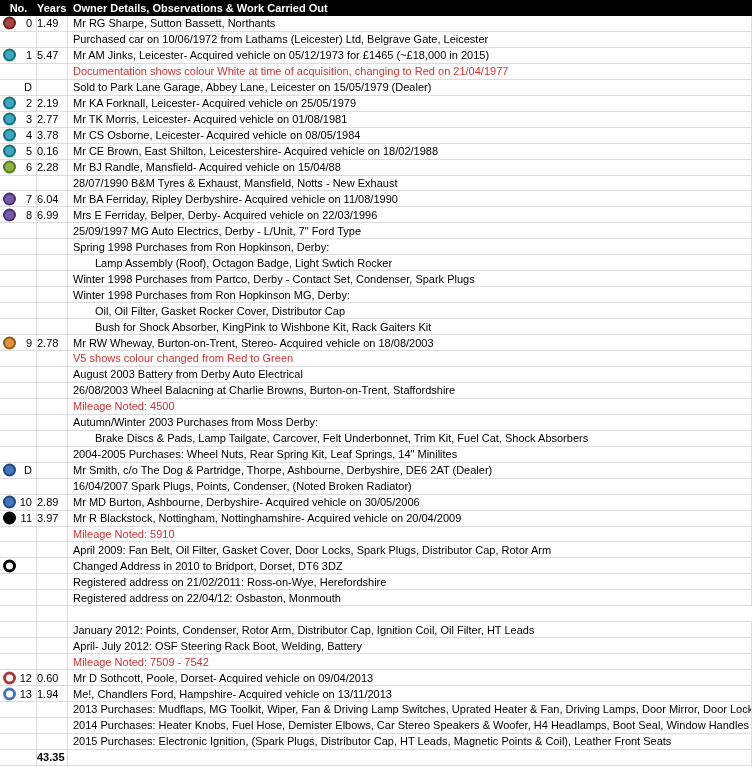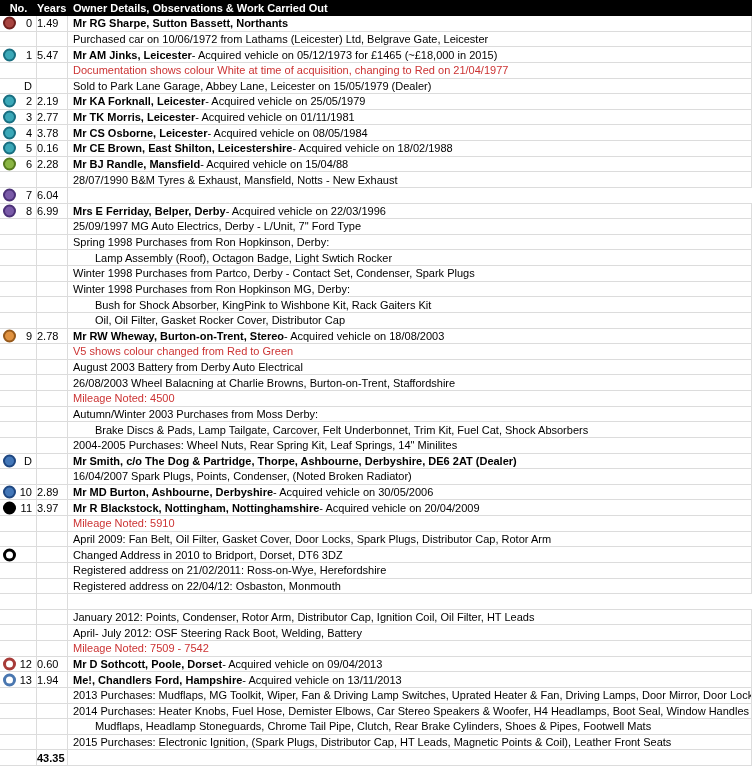--- a/index.html
+++ b/index.html
@@ -10,21 +10,21 @@
   .hdr .h-yr{width:31px;}
   .hdr .h-own{flex:1;padding-left:5px;text-align:left;white-space:nowrap;overflow:hidden;}
   .grid{flex:1;display:flex;flex-direction:column;}
   .row{flex:1;min-height:0;display:flex;align-items:stretch;border-bottom:1px solid #DCDCDC;box-sizing:border-box;}
   .cell{display:flex;align-items:center;box-sizing:border-box;overflow:hidden;}
   .cno{width:37px;flex:0 0 37px;position:relative;border-right:1px solid #DCDCDC;justify-content:flex-end;padding-right:4px;}
   .cyr{width:31px;flex:0 0 31px;border-right:1px solid #DCDCDC;padding-right:4px;}
   .cdt{flex:1;border-right:1px solid #DCDCDC;padding-left:5px;white-space:nowrap;}
   .cdt.indent{padding-left:27px;}
   .marker{position:absolute;left:3px;top:50%;transform:translateY(-50%);width:13px;height:13px;border-radius:50%;box-sizing:border-box;}
-  .bname{font-weight:bold;}
+  .bname{font-weight:normal;}
   .red{color:#CC3333;}
   .ybold{font-weight:bold;}
 </style>
 </head>
 <body>
 
 <div class="sheet">
   <div class="hdr">
     <div class="h-no">No.</div>
     <div class="h-yr">Years</div>
@@ -95,21 +95,21 @@
       <div class="row">
         <div class="cell cno">
           <span class="marker" style="background: rgb(59, 168, 184); border: 2px solid rgb(24, 110, 128);"></span>
           <span>3</span>
         </div>
         <div class="cell cyr">
           <span>2.77</span>
         </div>
         <div class="cell cdt">
           <span class="bname">Mr TK Morris, Leicester</span>
-          <span> - Acquired vehicle on 01/11/1981</span>
+          <span> - Acquired vehicle on 01/08/1981</span>
         </div>
       </div>
       <div class="row">
         <div class="cell cno">
           <span class="marker" style="background: rgb(59, 168, 184); border: 2px solid rgb(24, 110, 128);"></span>
           <span>4</span>
         </div>
         <div class="cell cyr">
           <span>3.78</span>
         </div>
@@ -152,20 +152,24 @@
         </div>
       </div>
       <div class="row">
         <div class="cell cno">
           <span class="marker" style="background: rgb(122, 91, 168); border: 2px solid rgb(76, 49, 120);"></span>
           <span>7</span>
         </div>
         <div class="cell cyr">
           <span>6.04</span>
         </div>
+        <div class="cell cdt">
+          <span class="bname">Mr BA Ferriday, Ripley Derbyshire</span>
+          <span> - Acquired vehicle on 11/08/1990</span>
+        </div>
       </div>
       <div class="row">
         <div class="cell cno">
           <span class="marker" style="background: rgb(122, 91, 168); border: 2px solid rgb(76, 49, 120);"></span>
           <span>8</span>
         </div>
         <div class="cell cyr">
           <span>6.99</span>
         </div>
         <div class="cell cdt">
@@ -205,28 +209,28 @@
         <div class="cell cno"></div>
         <div class="cell cyr"></div>
         <div class="cell cdt">
           <span>Winter 1998 Purchases from Ron Hopkinson MG, Derby:</span>
         </div>
       </div>
       <div class="row">
         <div class="cell cno"></div>
         <div class="cell cyr"></div>
         <div class="cell cdt indent">
+          <span>Oil, Oil Filter, Gasket Rocker Cover, Distributor Cap</span>
+        </div>
+      </div>
+      <div class="row">
+        <div class="cell cno"></div>
+        <div class="cell cyr"></div>
+        <div class="cell cdt indent">
           <span>Bush for Shock Absorber, KingPink to Wishbone Kit, Rack Gaiters Kit</span>
-        </div>
-      </div>
-      <div class="row">
-        <div class="cell cno"></div>
-        <div class="cell cyr"></div>
-        <div class="cell cdt indent">
-          <span>Oil, Oil Filter, Gasket Rocker Cover, Distributor Cap</span>
         </div>
       </div>
       <div class="row">
         <div class="cell cno">
           <span class="marker" style="background: rgb(224, 146, 64); border: 2px solid rgb(150, 89, 27);"></span>
           <span>9</span>
         </div>
         <div class="cell cyr">
           <span>2.78</span>
         </div>
@@ -420,27 +424,20 @@
         <div class="cell cyr"></div>
         <div class="cell cdt">
           <span>2013 Purchases: Mudflaps, MG Toolkit, Wiper, Fan &amp; Driving Lamp Switches, Uprated Heater &amp; Fan, Driving Lamps, Door Mirror, Door Locks</span>
         </div>
       </div>
       <div class="row">
         <div class="cell cno"></div>
         <div class="cell cyr"></div>
         <div class="cell cdt">
           <span>2014 Purchases: Heater Knobs, Fuel Hose, Demister Elbows, Car Stereo Speakers &amp; Woofer, H4 Headlamps, Boot Seal, Window Handles</span>
-        </div>
-      </div>
-      <div class="row">
-        <div class="cell cno"></div>
-        <div class="cell cyr"></div>
-        <div class="cell cdt indent">
-          <span>Mudflaps, Headlamp Stoneguards, Chrome Tail Pipe, Clutch, Rear Brake Cylinders, Shoes &amp; Pipes, Footwell Mats</span>
         </div>
       </div>
       <div class="row">
         <div class="cell cno"></div>
         <div class="cell cyr"></div>
         <div class="cell cdt">
           <span>2015 Purchases: Electronic Ignition, (Spark Plugs, Distributor Cap, HT Leads, Magnetic Points &amp; Coil), Leather Front Seats</span>
         </div>
       </div>
       <div class="row">

